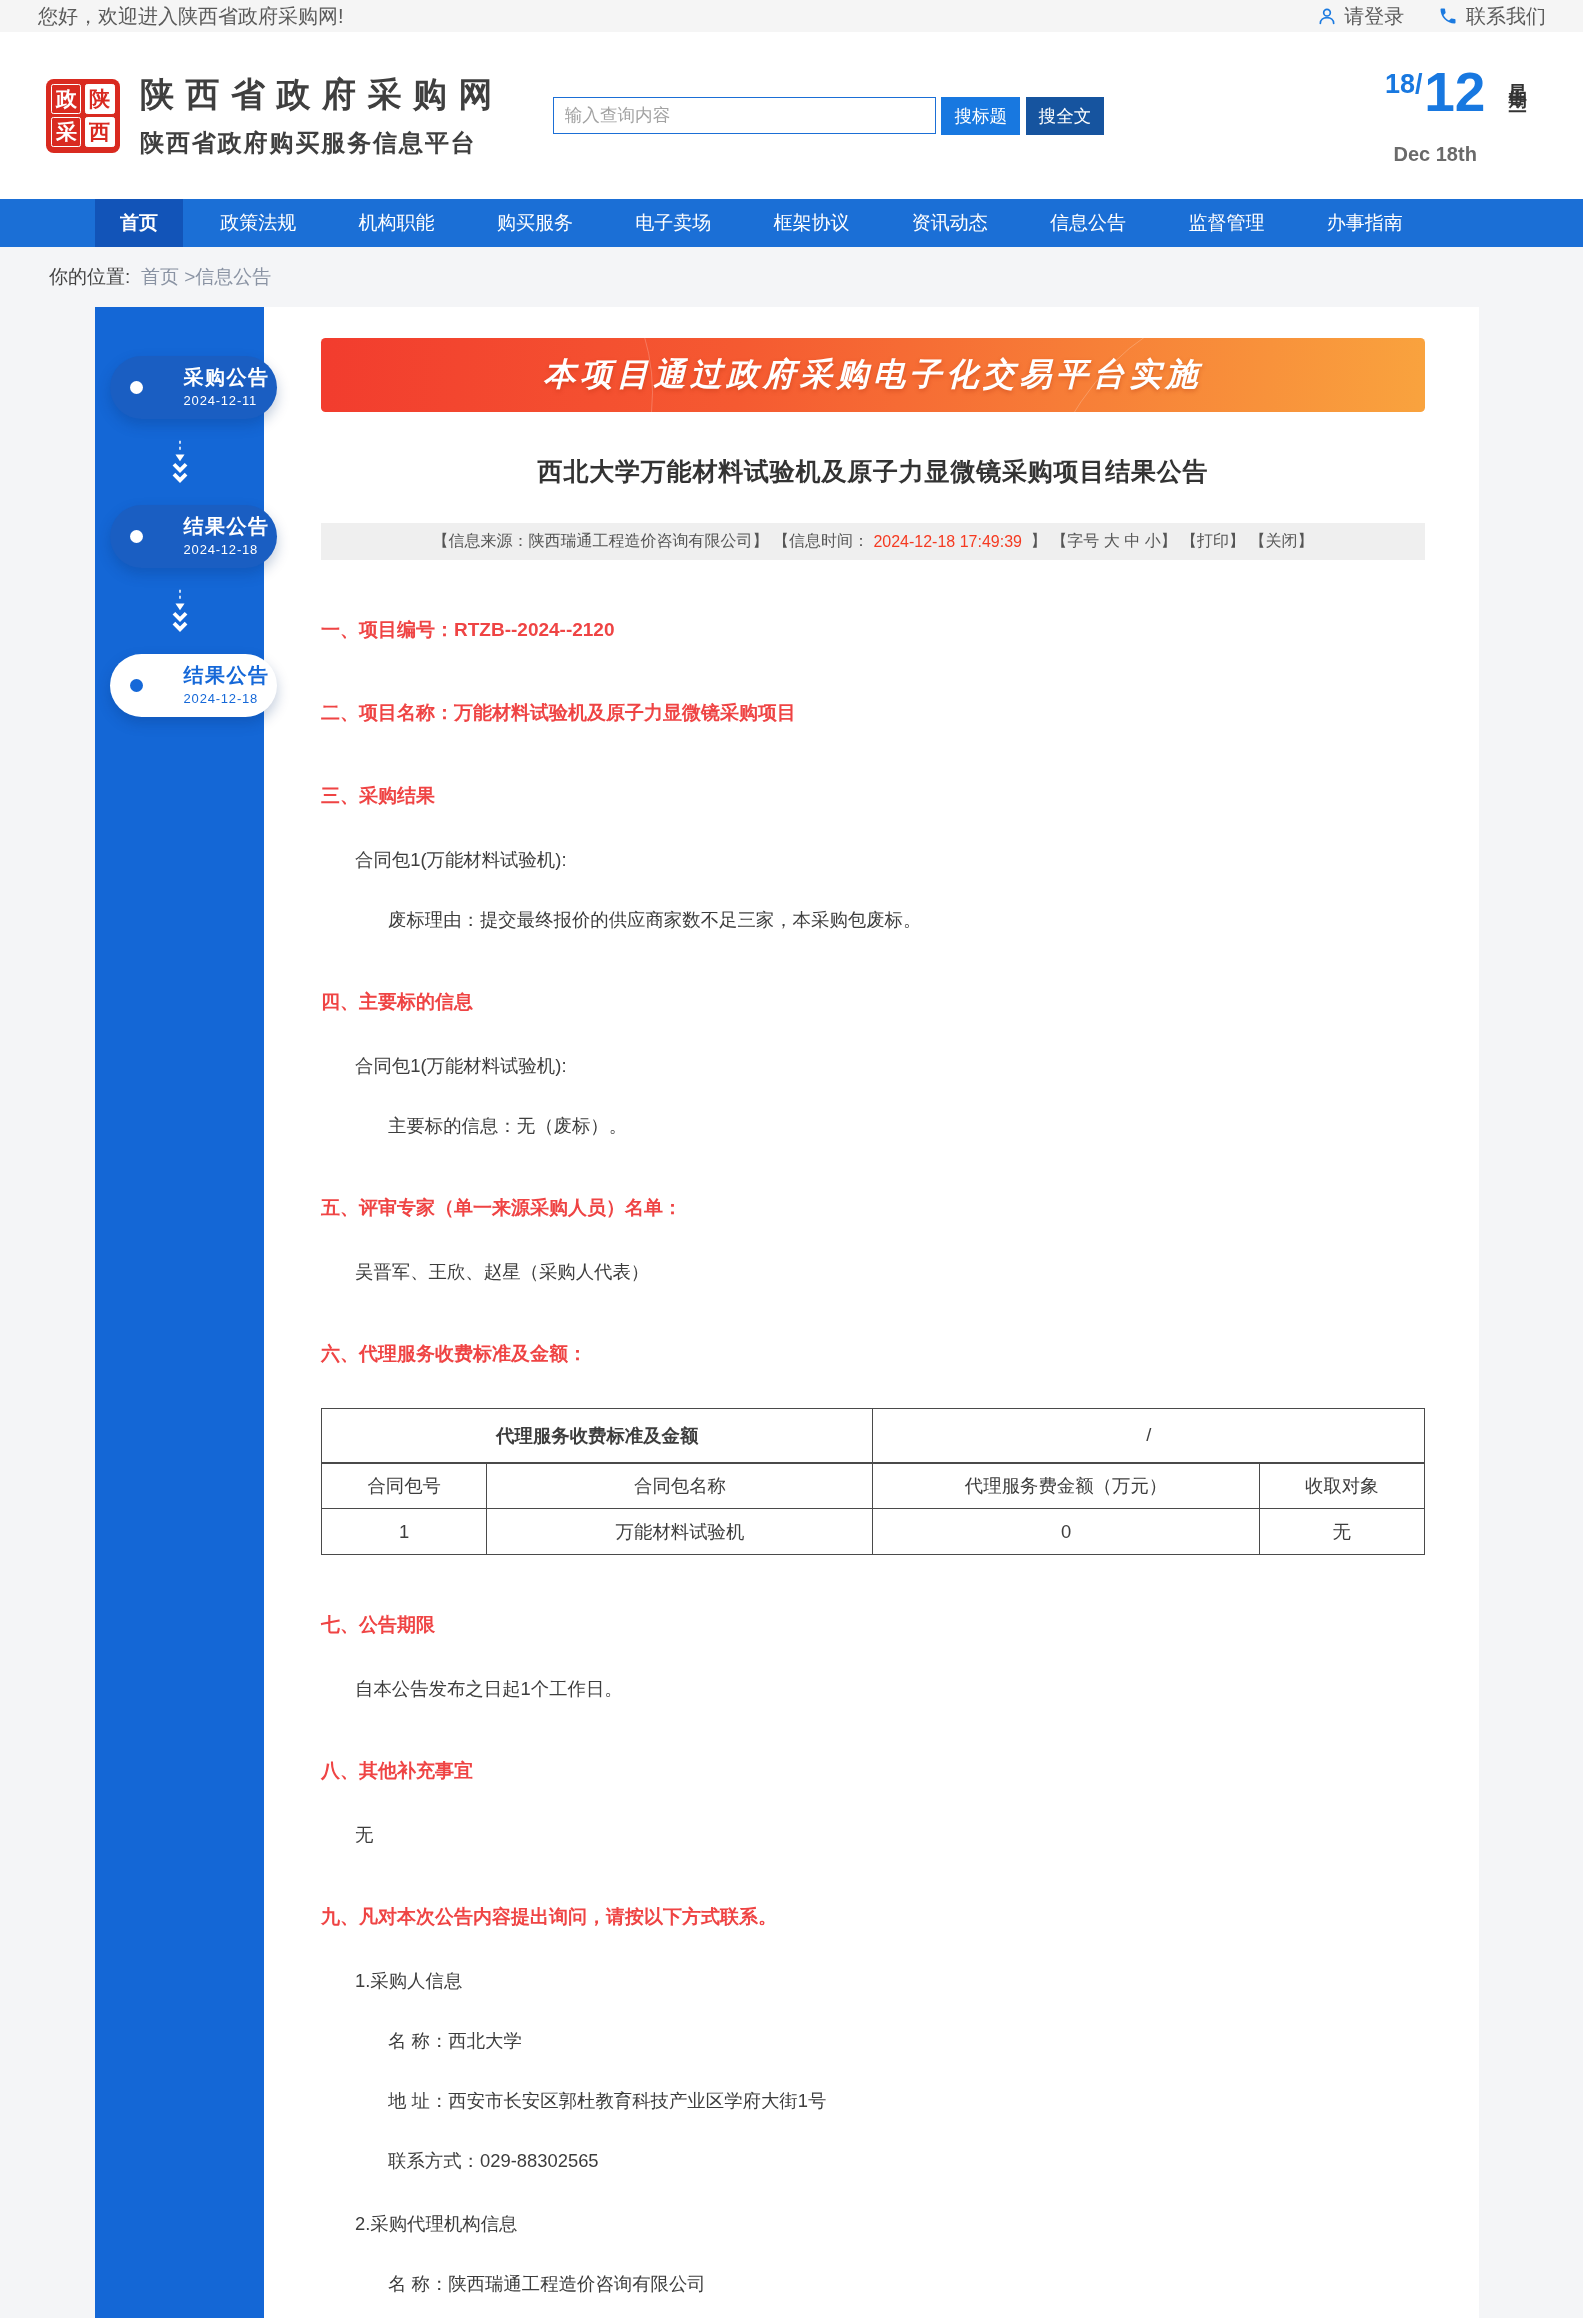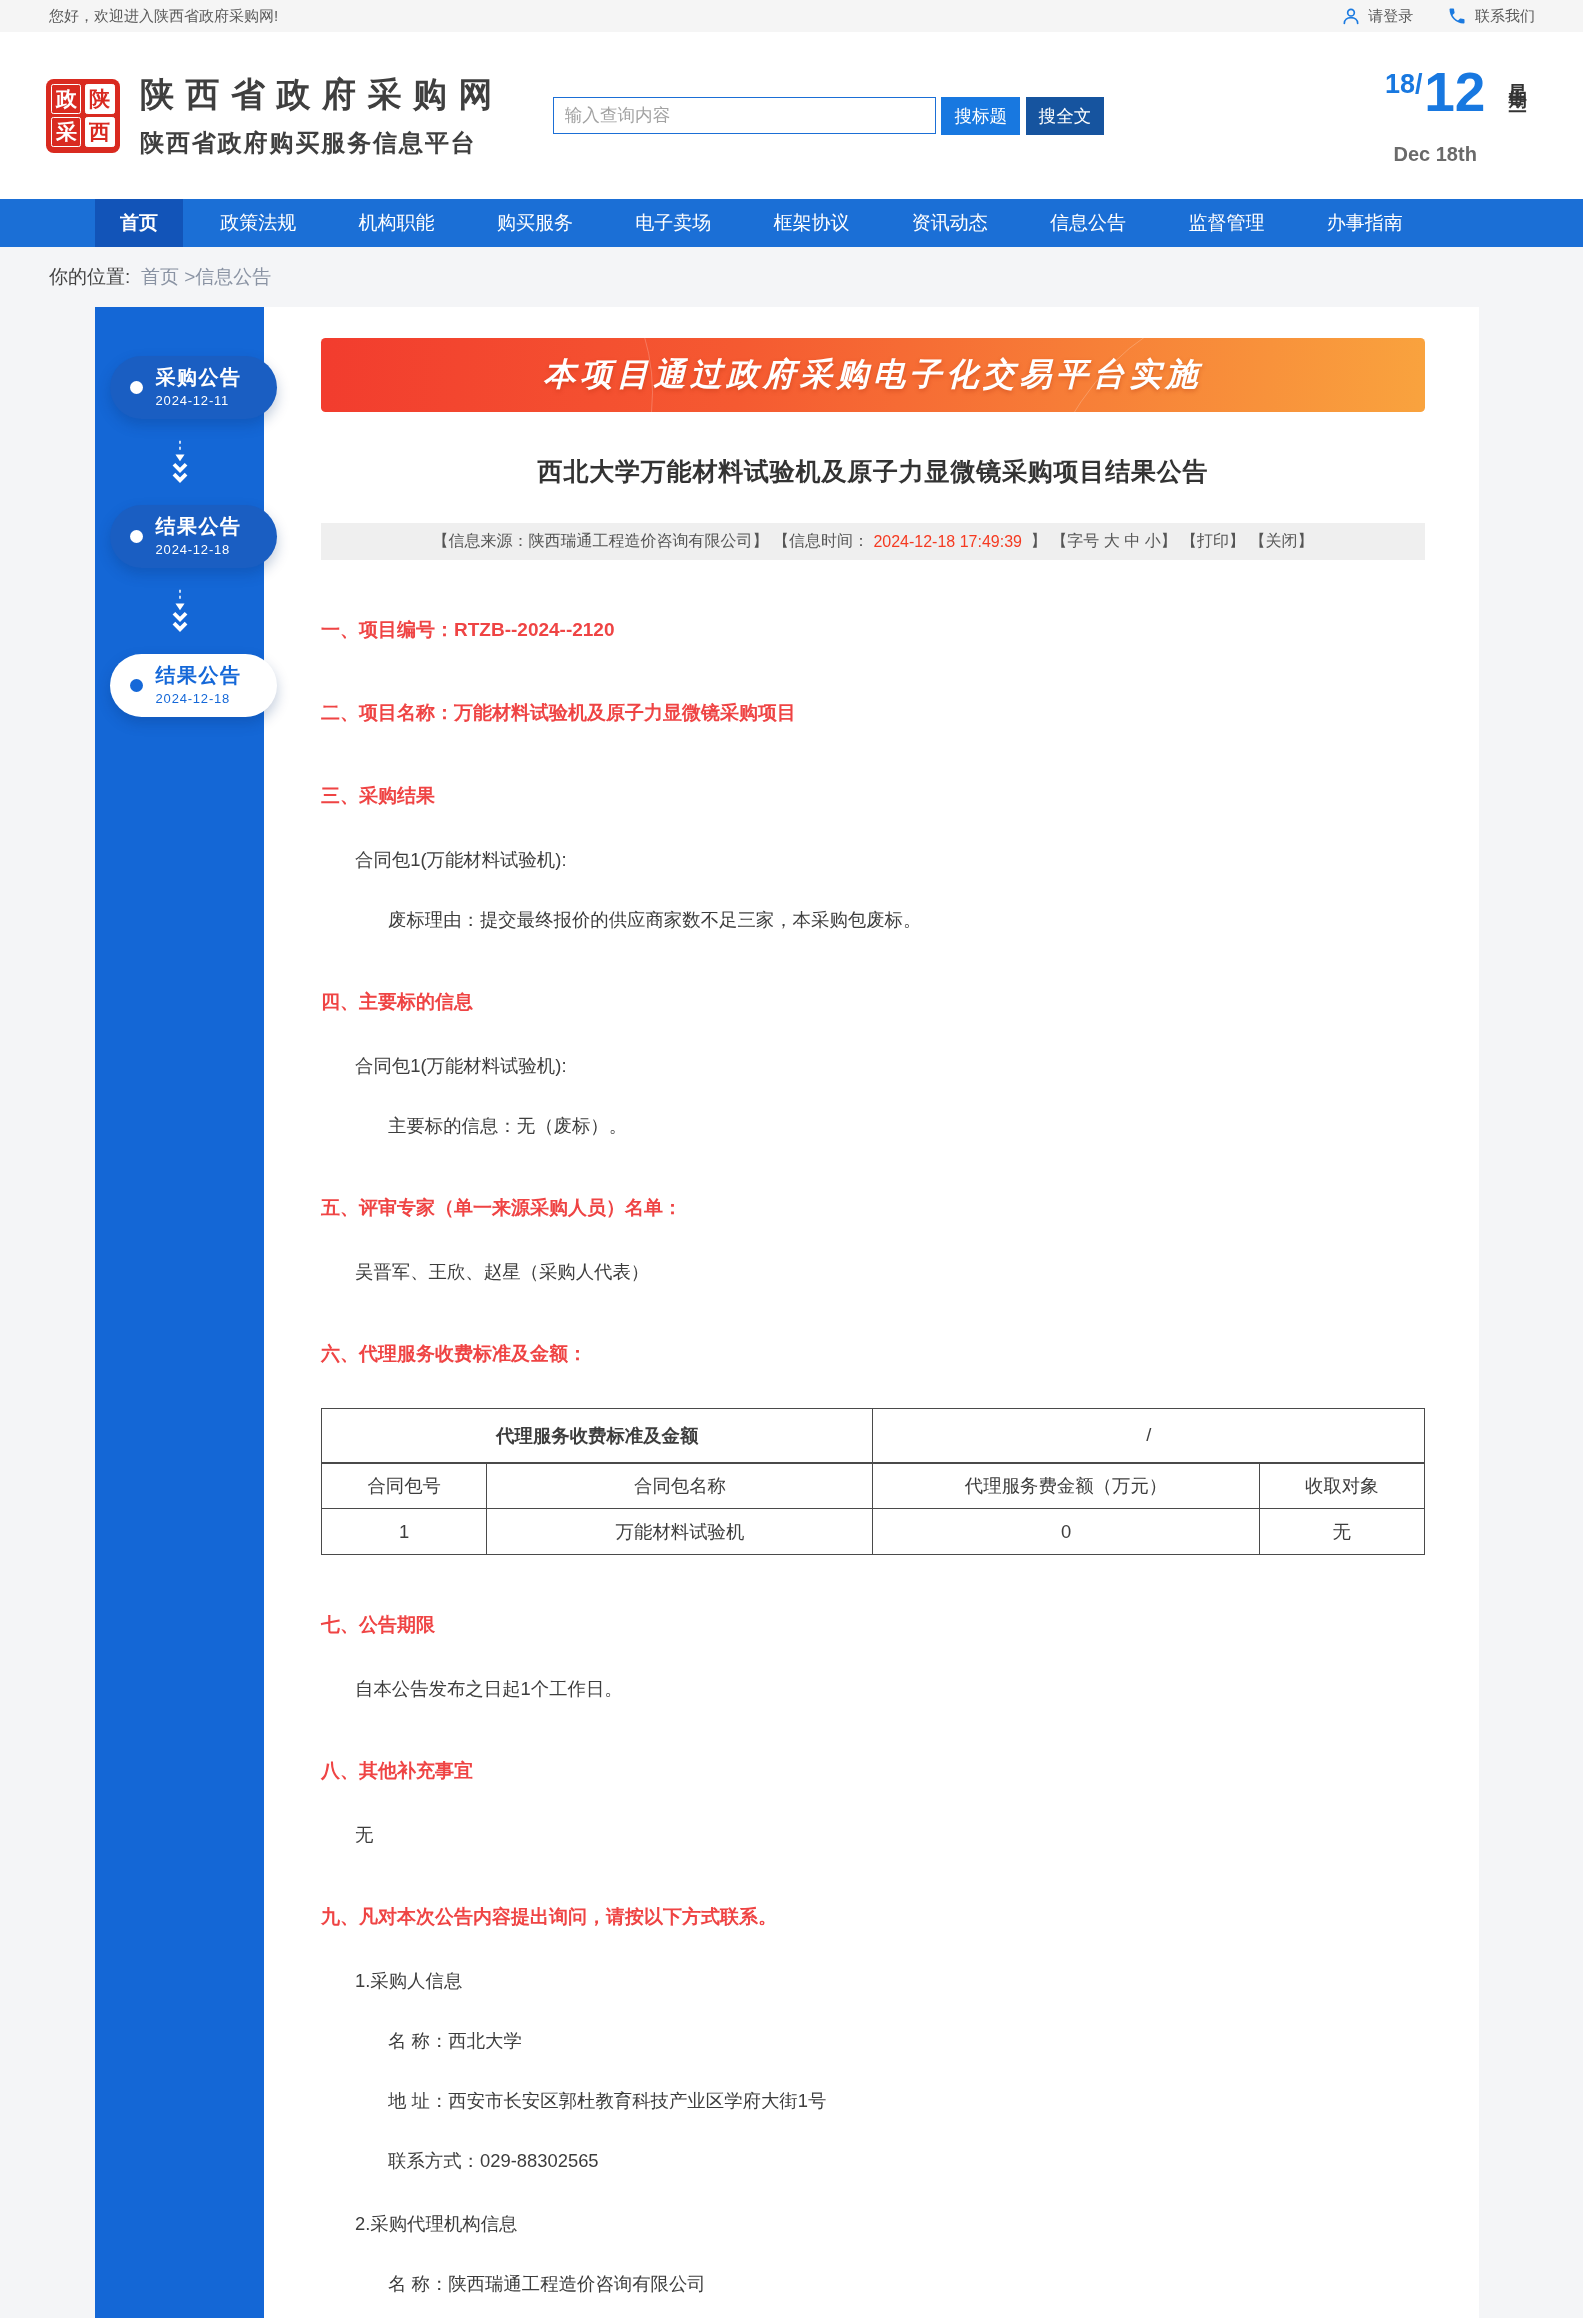--- a/index.html
+++ b/index.html
@@ -1,20 +1,20 @@
 <!DOCTYPE html>
 <html lang="zh" style="font-size:12.3px"><head>
 <meta charset="utf-8">
 <style>
   * { margin:0; padding:0; box-sizing:border-box; }
   body { width:1584px; font-family:"Liberation Sans","DejaVu Sans",sans-serif; background:#fff; color:#333; }
 
   
   .topbar { height:32px; background:#f5f5f5; display:flex; align-items:center; justify-content:space-between;
-            padding:0 49px; font-size:15px; color:#5a5a5a; }
+            padding:0 38px; font-size:20px; color:#5a5a5a; }
   .topbar-right { display:flex; align-items:center; gap:34px; }
   .tb-item { display:flex; align-items:center; gap:7.7px; cursor:pointer; color:#5a5a5a; }
 
   
   .header { height:167px; display:flex; align-items:center; padding:0 46px; background:#fff; }
   .logo { width:74px; height:74px; background:#d92a20; border-radius:7.7px; padding:5.4px; display:grid;
           grid-template-columns:1fr 1fr; grid-template-rows:1fr 1fr; gap:3.1px; flex-shrink:0; cursor:pointer; }
   .lc { display:flex; align-items:center; justify-content:center; font-weight:bold; font-size:21px; border-radius:2.3px; }
   .lc.red-bg { background:#d92a20; color:#fff; border:1.5px solid #fff; }
   .lc.white-bg { background:#fff; color:#d92a20; border:1.5px solid #fff; }
@@ -47,21 +47,21 @@
   
   .zone { background:#f4f5f7; padding-bottom:20px; }
   .breadcrumb { padding:17px 0 14px 49px; font-size:19px; color:#444; }
   .bc-label { margin-right:10.7px; }
   .bc-link { color:#8a93a3; text-decoration:none; cursor:pointer; }
 
   .main { display:flex; align-items:stretch; margin-left:95px; width:1384px; margin-top:3.1px; }
   .sidebar { width:169px; background:#1467d6; flex-shrink:0; padding-top:49px; position:relative; }
   .pill { width:167px; margin-left:15.3px; height:63px; border-radius:32px; background:#1a5ec2; color:#fff;
           display:flex; align-items:center; position:relative; z-index:2; cursor:pointer;
-          box-shadow:0 6.1px 12.3px rgba(9,48,110,.25); }
+          box-shadow:0 6.1px 12.3px rgba(9,48,110,.25);gap:28px; }
   .pill .dot { width:13px; height:13px; border-radius:50%; background:#fff; margin:0 12.3px 0 20px; flex-shrink:0; }
   .pill-title { font-size:20px; font-weight:bold; letter-spacing:1.5px; line-height:1; }
   .pill-date { font-size:13px; margin-top:5.4px; letter-spacing:0.8px; }
   .pill.active { background:#fff; color:#1568d8; }
   .pill.active .dot { background:#1568d8; }
   .tl-arrow { height:86px; display:flex; align-items:center; justify-content:center; }
 
   .card { flex:1; background:#fff; padding:31px 54px 61px 57px; position:relative; z-index:1; }
 
   .banner { height:74px; border-radius:4.6px; position:relative; overflow:hidden;

